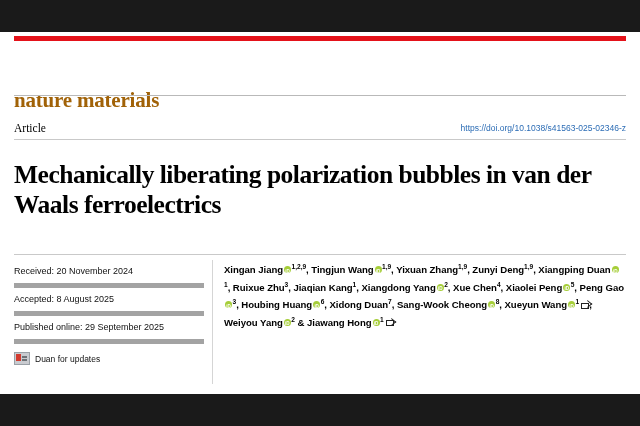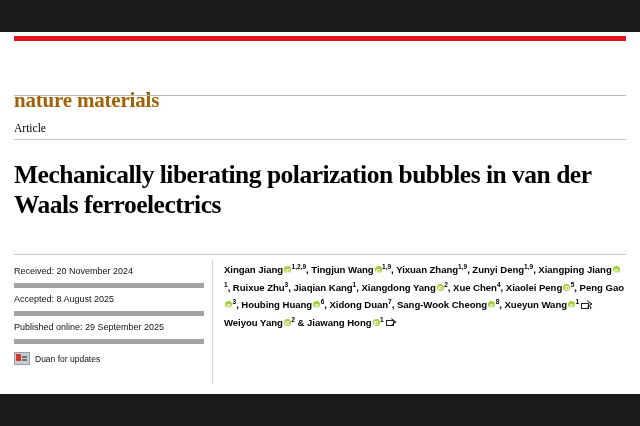--- a/index.html
+++ b/index.html
@@ -222,20 +222,21 @@
 <div class="page">
 
   <div class="top-rule"></div>
 
   <div class="journal-name">nature materials</div>
 
   <div class="hr-under-journal"></div>
 
   <div class="article-type">Article</div>
 
+  <div class="doi">https://doi.org/10.1038/s41563-025-02346-z</div>
 
   <div class="hr-under-type"></div>
 
   <div class="title">Mechanically liberating polarization bubbles in van der Waals ferroelectrics</div>
 
   <div class="hr-under-title"></div>
 
   <div class="meta-col">
     <div class="meta-line">Received: 20 November 2024</div>
     <div class="meta-line">Accepted: 8 August 2025</div>
@@ -246,21 +247,21 @@
     </div>
   </div>
 
   <div class="vdivider"></div>
 
   <div class="authors">
     <span>Xingan Jiang</span><span class="orcid"></span><span class="sup">1,2,9</span>,
     <span>Tingjun Wang</span><span class="orcid"></span><span class="sup">1,9</span>,
     <span>Yixuan Zhang</span><span class="sup">1,9</span>,
     <span>Zunyi Deng</span><span class="sup">1,9</span>,
-    <span>Xiangping Jiang</span><span class="orcid"></span><span class="sup">1</span>,
+    <span>Xiangping Duan</span><span class="orcid"></span><span class="sup">1</span>,
     <span>Ruixue Zhu</span><span class="sup">3</span>,
     <span>Jiaqian Kang</span><span class="sup">1</span>,
     <span>Xiangdong Yang</span><span class="orcid"></span><span class="sup">2</span>,
     <span>Xue Chen</span><span class="sup">4</span>,
     <span>Xiaolei Peng</span><span class="orcid"></span><span class="sup">5</span>,
     <span>Peng Gao</span><span class="orcid"></span><span class="sup">3</span>,
     <span>Houbing Huang</span><span class="orcid"></span><span class="sup">6</span>,
     <span>Xidong Duan</span><span class="sup">7</span>,
     <span>Sang-Wook Cheong</span><span class="orcid"></span><span class="sup">8</span>,
     <span>Xueyun Wang</span><span class="orcid"></span><span class="sup">1</span><span class="envelope"></span>,

